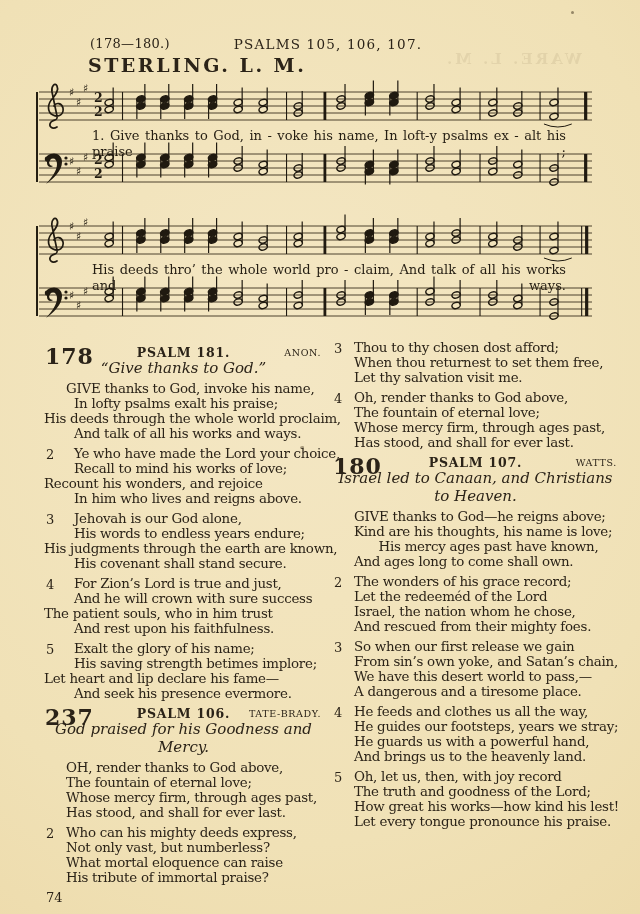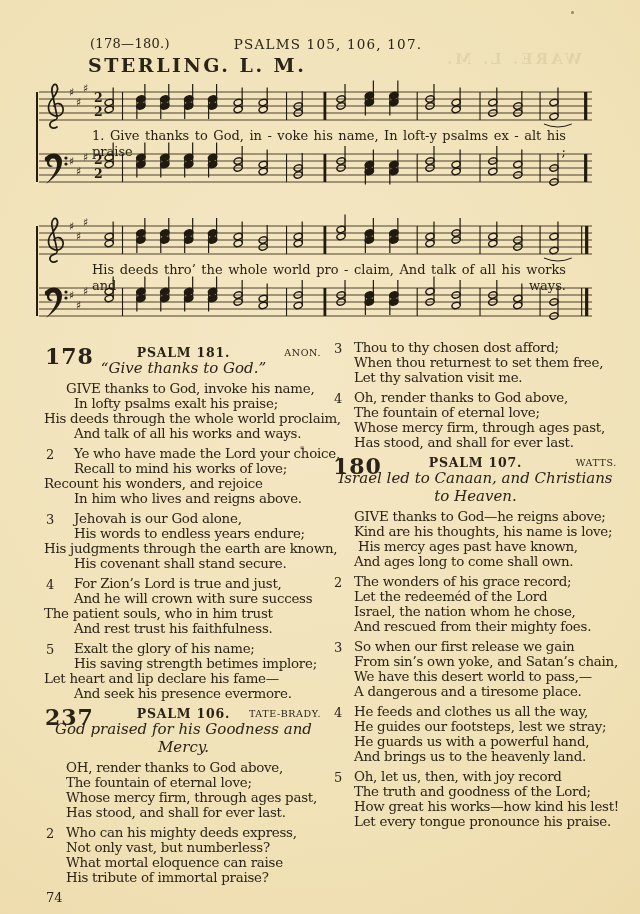--- a/index.html
+++ b/index.html
@@ -392,21 +392,21 @@
           <div class="vline" style="margin-left: 30px;">Jehovah is our God alone,</div>
           <div class="vline" style="margin-left: 30px;">His words to endless years endure;</div>
           <div class="vline" style="margin-left: 0px;">His judgments through the earth are known,</div>
           <div class="vline" style="margin-left: 30px;">His covenant shall stand secure.</div>
         </div>
         <div class="verse">
           <span class="vnum">4</span>
           <div class="vline" style="margin-left: 30px;">For Zion’s Lord is true and just,</div>
           <div class="vline" style="margin-left: 30px;">And he will crown with sure success</div>
           <div class="vline" style="margin-left: 0px;">The patient souls, who in him trust</div>
-          <div class="vline" style="margin-left: 30px;">And rest trust his faithfulness.</div>
+          <div class="vline" style="margin-left: 30px;">And rest upon his faithfulness.</div>
         </div>
         <div class="verse">
           <span class="vnum">5</span>
           <div class="vline" style="margin-left: 30px;">Exalt the glory of his name;</div>
           <div class="vline" style="margin-left: 30px;">His saving strength betimes implore;</div>
           <div class="vline" style="margin-left: 0px;">Let heart and lip declare his fame—</div>
           <div class="vline" style="margin-left: 30px;">And seek his presence evermore.</div>
         </div>
         <div class="hymn-head">
           <span class="hymn-num">237</span>
@@ -446,41 +446,41 @@
         </div>
         <div class="hymn-head">
           <span class="hymn-num">180</span>
           <span class="attr">WATTS.</span>
           <div class="psalm-line">PSALM 107.</div>
           <div class="subtitle">Israel led to Canaan, and Christians to Heaven.</div>
         </div>
         <div class="verse">
           <div class="vline" style="margin-left: 22px;">GIVE thanks to God—he reigns above;</div>
           <div class="vline" style="margin-left: 22px;">Kind are his thoughts, his name is love;</div>
-          <div class="vline" style="margin-left: 26px;">His mercy ages past have known,</div>
+          <div class="vline" style="margin-left: 26px; text-align: center;">His mercy ages past have known,</div>
           <div class="vline" style="margin-left: 22px;">And ages long to come shall own.</div>
         </div>
         <div class="verse">
           <span class="vnum">2</span>
           <div class="vline" style="margin-left: 22px;">The wonders of his grace record;</div>
           <div class="vline" style="margin-left: 22px;">Let the redeeméd of the Lord</div>
           <div class="vline" style="margin-left: 22px;">Israel, the nation whom he chose,</div>
           <div class="vline" style="margin-left: 22px;">And rescued from their mighty foes.</div>
         </div>
         <div class="verse">
           <span class="vnum">3</span>
           <div class="vline" style="margin-left: 22px;">So when our first release we gain</div>
           <div class="vline" style="margin-left: 22px;">From sin’s own yoke, and Satan’s chain,</div>
           <div class="vline" style="margin-left: 22px;">We have this desert world to pass,—</div>
           <div class="vline" style="margin-left: 22px;">A dangerous and a tiresome place.</div>
         </div>
         <div class="verse">
           <span class="vnum">4</span>
           <div class="vline" style="margin-left: 22px;">He feeds and clothes us all the way,</div>
-          <div class="vline" style="margin-left: 22px;">He guides our footsteps, lest we stray;</div>
+          <div class="vline" style="margin-left: 22px;">He guides our footsteps, years we stray;</div>
           <div class="vline" style="margin-left: 22px;">He guards us with a powerful hand,</div>
           <div class="vline" style="margin-left: 22px;">And brings us to the heavenly land.</div>
         </div>
         <div class="verse">
           <span class="vnum">5</span>
           <div class="vline" style="margin-left: 22px;">Oh, let us, then, with joy record</div>
           <div class="vline" style="margin-left: 22px;">The truth and goodness of the Lord;</div>
           <div class="vline" style="margin-left: 22px;">How great his works—how kind his lest!</div>
           <div class="vline" style="margin-left: 22px;">Let every tongue pronounce his praise.</div>
         </div>

